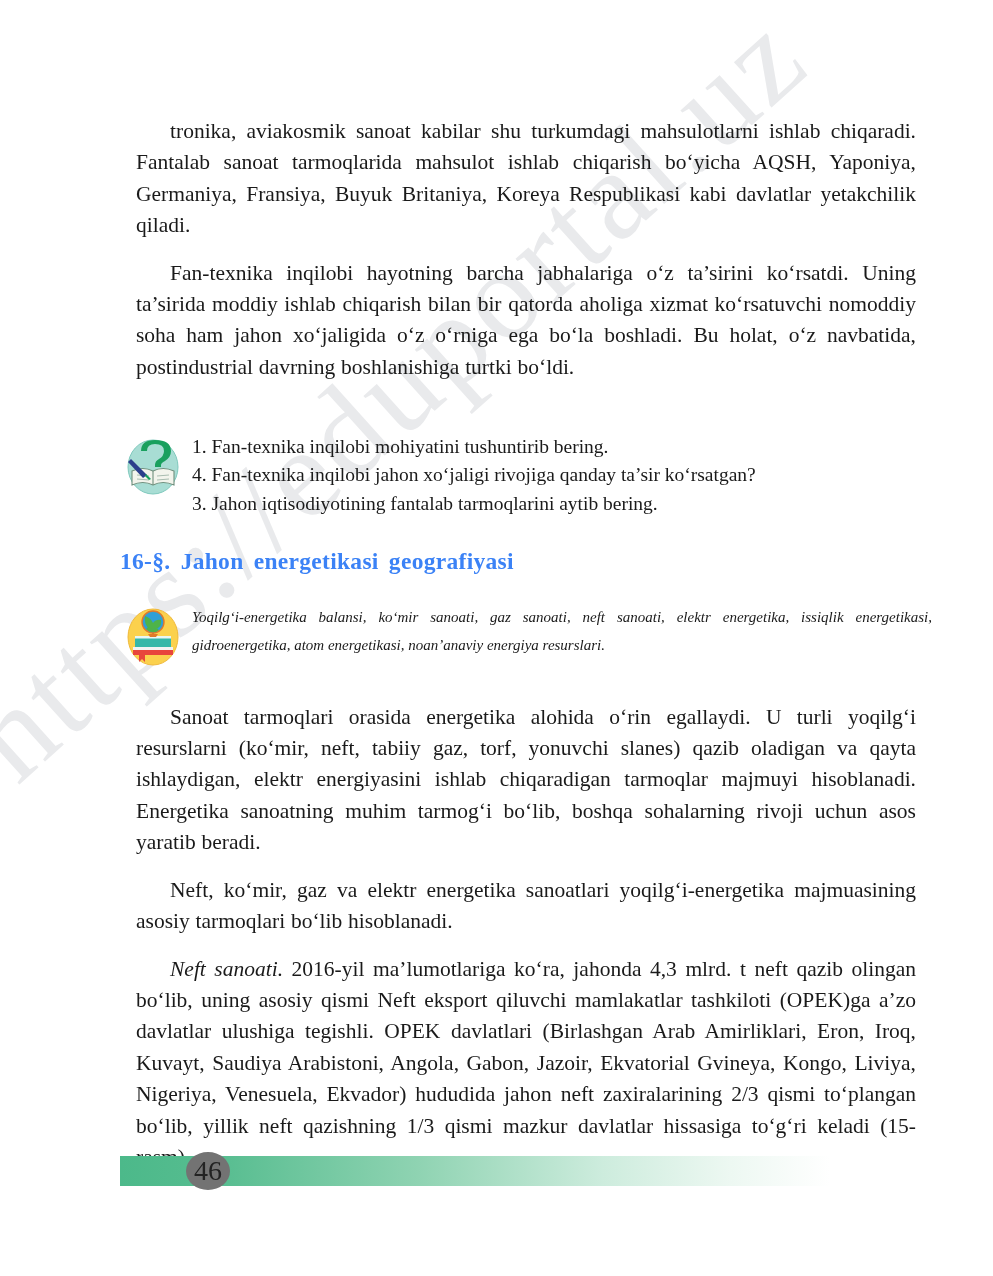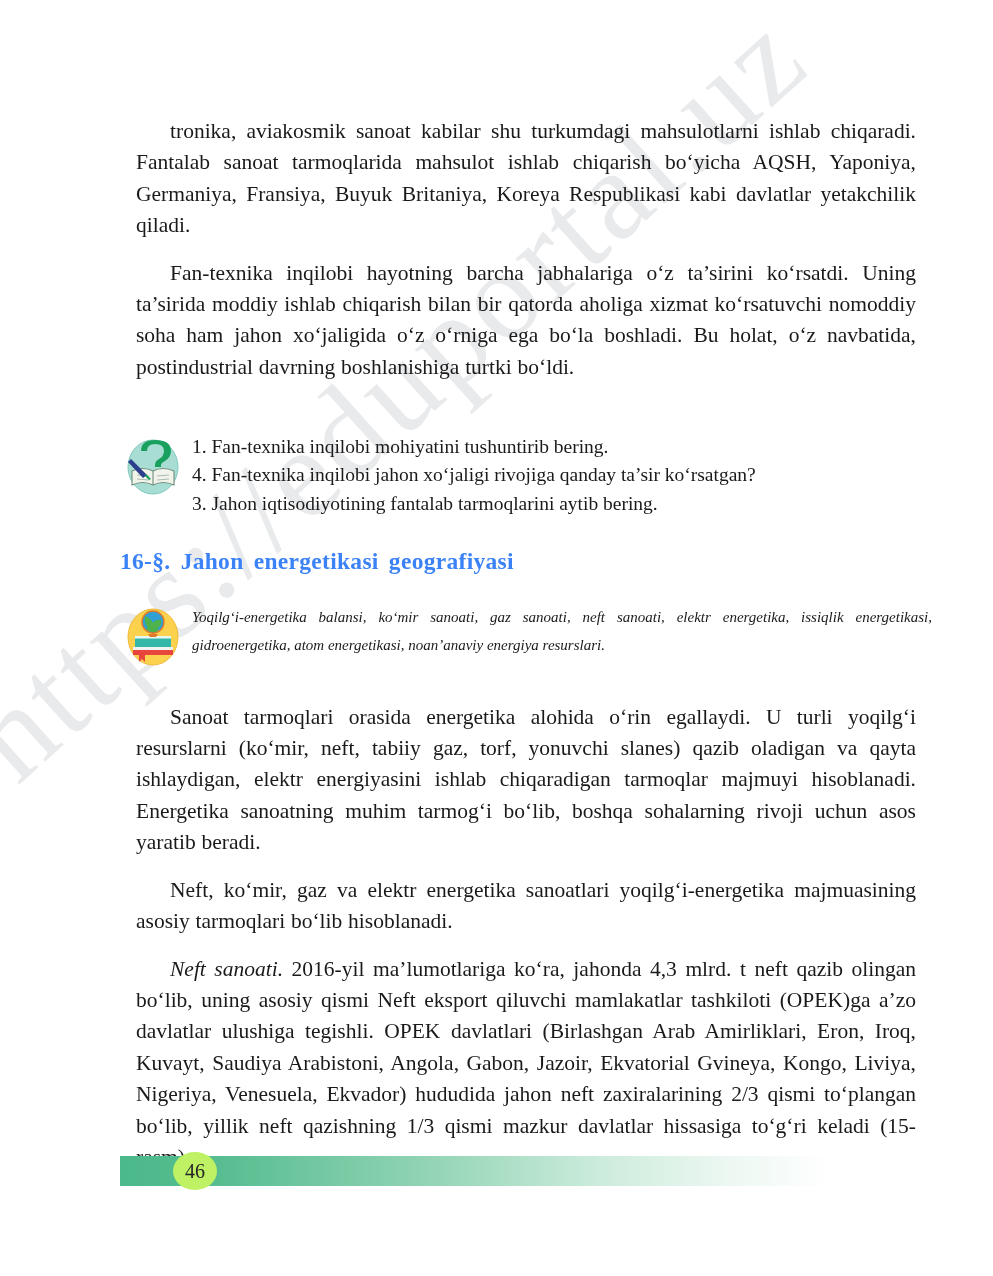--- a/index.html
+++ b/index.html
@@ -126,31 +126,31 @@
     position: absolute;
     left: 120px;
     top: 1156px;
     width: 710px;
     height: 30px;
     background: linear-gradient(to right, #4cb98a 0%, #57bd90 14%, #8fd3b2 42%, #cdecdd 68%, #edf8f2 86%, #ffffff 100%);
     z-index: 2;
   }
   #page-number-badge {
     position: absolute;
-    left: 173px;
+    left: 186px;
     top: 1152px;
     width: 44px;
     height: 38px;
     border-radius: 50%;
-    background: #bef264;
+    background: #737373;
     z-index: 3;
     display: flex;
     align-items: center;
     justify-content: center;
-    font-size: 20px;
+    font-size: 28px;
     color: #232323;
   }
 </style>
 </head>
 <body>
 
 <div id="page">
 
   <div id="watermark">
     <div class="wm-text">https://eduportal.uz</div>

